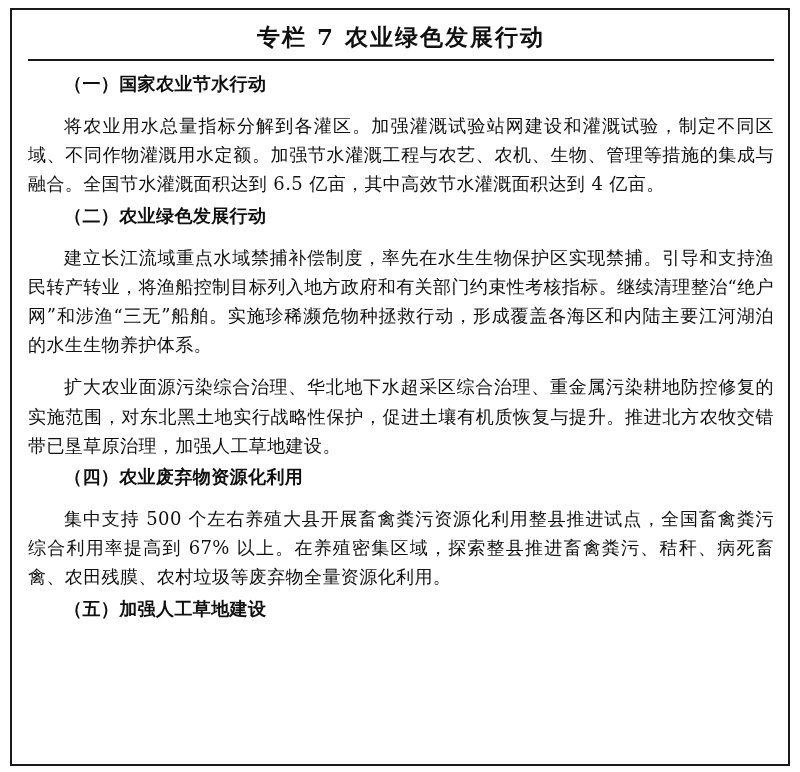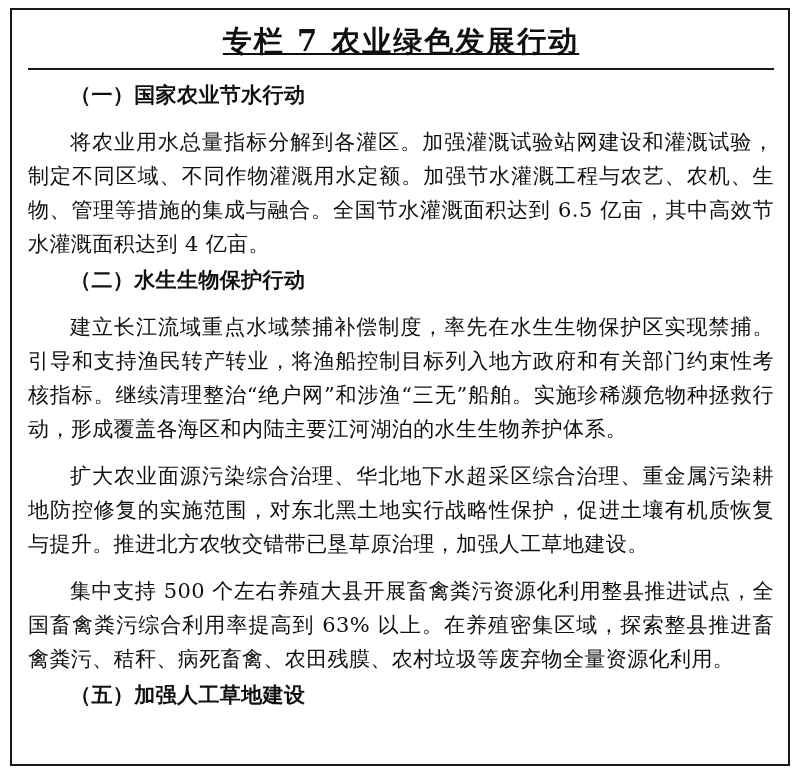--- a/index.html
+++ b/index.html
@@ -24,34 +24,33 @@
     box-sizing: border-box;
     width: 100%;
     height: 100%;
     border: 2px solid #1a1a1a;
     padding: 6px 14px 8px 16px;
     display: flex;
     flex-direction: column;
   }
   .box-title {
     text-align: center;
-    font-size: 29px;
+    font-size: 23px;
     font-weight: bold;
     letter-spacing: 2px;
     padding: 6px 0 4px 0;
     font-family: "DejaVu Serif", "Liberation Serif", serif;
-    text-decoration: underline;
   }
   .title-rule {
     border-bottom: 2px solid #1a1a1a;
     margin: 2px 0 6px 0;
   }
   .content {
     flex: 1;
-    font-size: 21px;
+    font-size: 18px;
     line-height: 1.62;
     letter-spacing: 0.4px;
   }
   .sec-head {
     margin: 2px 0 1px 0;
     text-indent: 2em;
     font-weight: bold;
     font-family: "DejaVu Serif", "Liberation Serif", serif;
   }
   .para {
@@ -67,24 +66,25 @@
 
 <div id="page">
   <div class="frame">
     <div class="box-title">专栏 7   农业绿色发展行动</div>
     <div class="title-rule"></div>
     <div class="content">
 
       <div class="sec-head">（一）国家农业节水行动</div>
       <p class="para">将农业用水总量指标分解到各灌区。加强灌溉试验站网建设和灌溉试验，制定不同区域、不同作物灌溉用水定额。加强节水灌溉工程与农艺、农机、生物、管理等措施的集成与融合。全国节水灌溉面积达到 6.5 亿亩，其中高效节水灌溉面积达到 4 亿亩。</p>
 
-      <div class="sec-head">（二）水生生物保护行动</div>
+      <div class="sec-head">（二）农业绿色发展行动</div>
       <p class="para">建立长江流域重点水域禁捕补偿制度，率先在水生生物保护区实现禁捕。引导和支持渔民转产转业，将渔船控制目标列入地方政府和有关部门约束性考核指标。继续清理整治“绝户网”和涉渔“三无”船舶。实施珍稀濒危物种拯救行动，形成覆盖各海区和内陆主要江河湖泊的水生生物养护体系。</p>
 
       <p class="para">扩大农业面源污染综合治理、华北地下水超采区综合治理、重金属污染耕地防控修复的实施范围，对东北黑土地实行战略性保护，促进土壤有机质恢复与提升。推进北方农牧交错带已垦草原治理，加强人工草地建设。</p>
 
-      <p class="para">集中支持 500 个左右养殖大县开展畜禽粪污资源化利用整县推进试点，全国畜禽粪污综合利用率提高到 63% 以上。在养殖密集区域，探索整县推进畜禽粪污、秸秆、病死畜禽、农田残膜、农村垃圾等废弃物全量资源化利用。</p>
+      <div class="sec-head">（四）农业废弃物资源化利用</div>
+      <p class="para">集中支持 500 个左右养殖大县开展畜禽粪污资源化利用整县推进试点，全国畜禽粪污综合利用率提高到 67% 以上。在养殖密集区域，探索整县推进畜禽粪污、秸秆、病死畜禽、农田残膜、农村垃圾等废弃物全量资源化利用。</p>
 
       <div class="sec-head">（五）加强人工草地建设</div>
 
     </div>
   </div>
 </div>
 
 </body></html>

